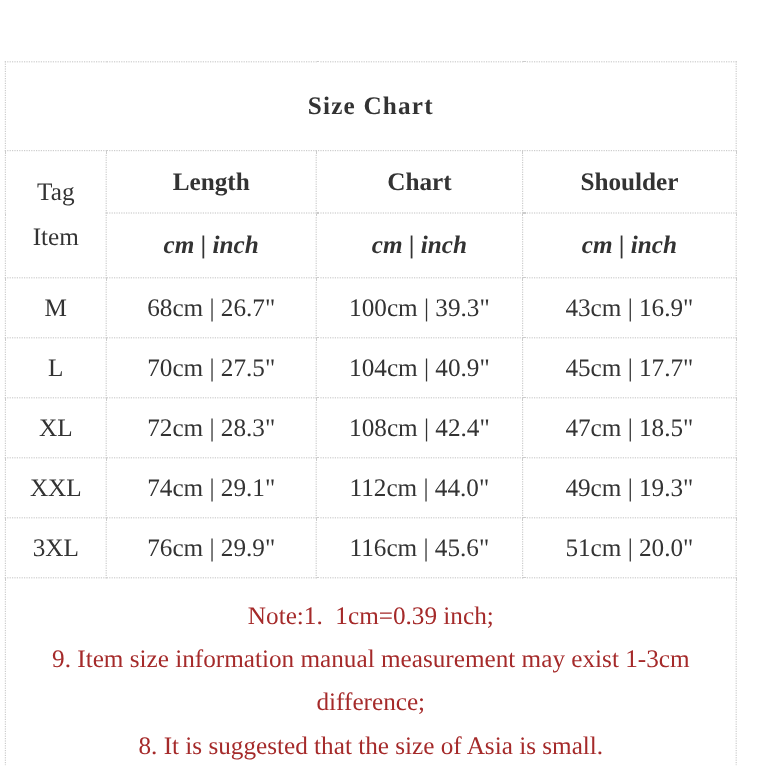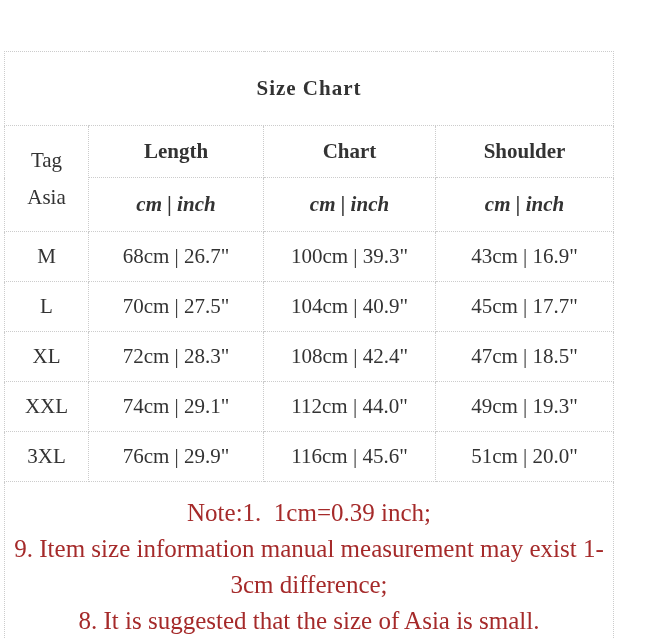--- a/index.html
+++ b/index.html
@@ -59,21 +59,21 @@
   .tag-head .tag-line { line-height: 37px; }
   .data-row td { height: 50px; }
   .notes-cell {
     height: 130px;
     text-align: left;
     vertical-align: top;
     padding: 13px 6px 6px 6px;
   }
   .note-line {
     color: #a52a2a;
-    font-size: 25px;
+    font-size: 21px;
     line-height: 36px;
     white-space: pre-wrap;
   }
 </style>
 </head>
 <body>
 
 <div class="stage">
   <table class="size-chart">
     <colgroup>
@@ -82,21 +82,21 @@
       <col style="width:172px">
       <col style="width:178px">
     </colgroup>
     <tbody>
       <tr>
         <td class="title-cell" colspan="4">Size Chart</td>
       </tr>
       <tr>
         <th class="tag-head" rowspan="2">
           <div class="tag-line">Tag</div>
-          <div class="tag-line">Asia</div>
+          <div class="tag-line">Item</div>
         </th>
         <th class="col-head">Length</th>
         <th class="col-head">Chart</th>
         <th class="col-head">Shoulder</th>
       </tr>
       <tr>
         <th class="unit-head">cm | inch</th>
         <th class="unit-head">cm | inch</th>
         <th class="unit-head">cm | inch</th>
       </tr>

